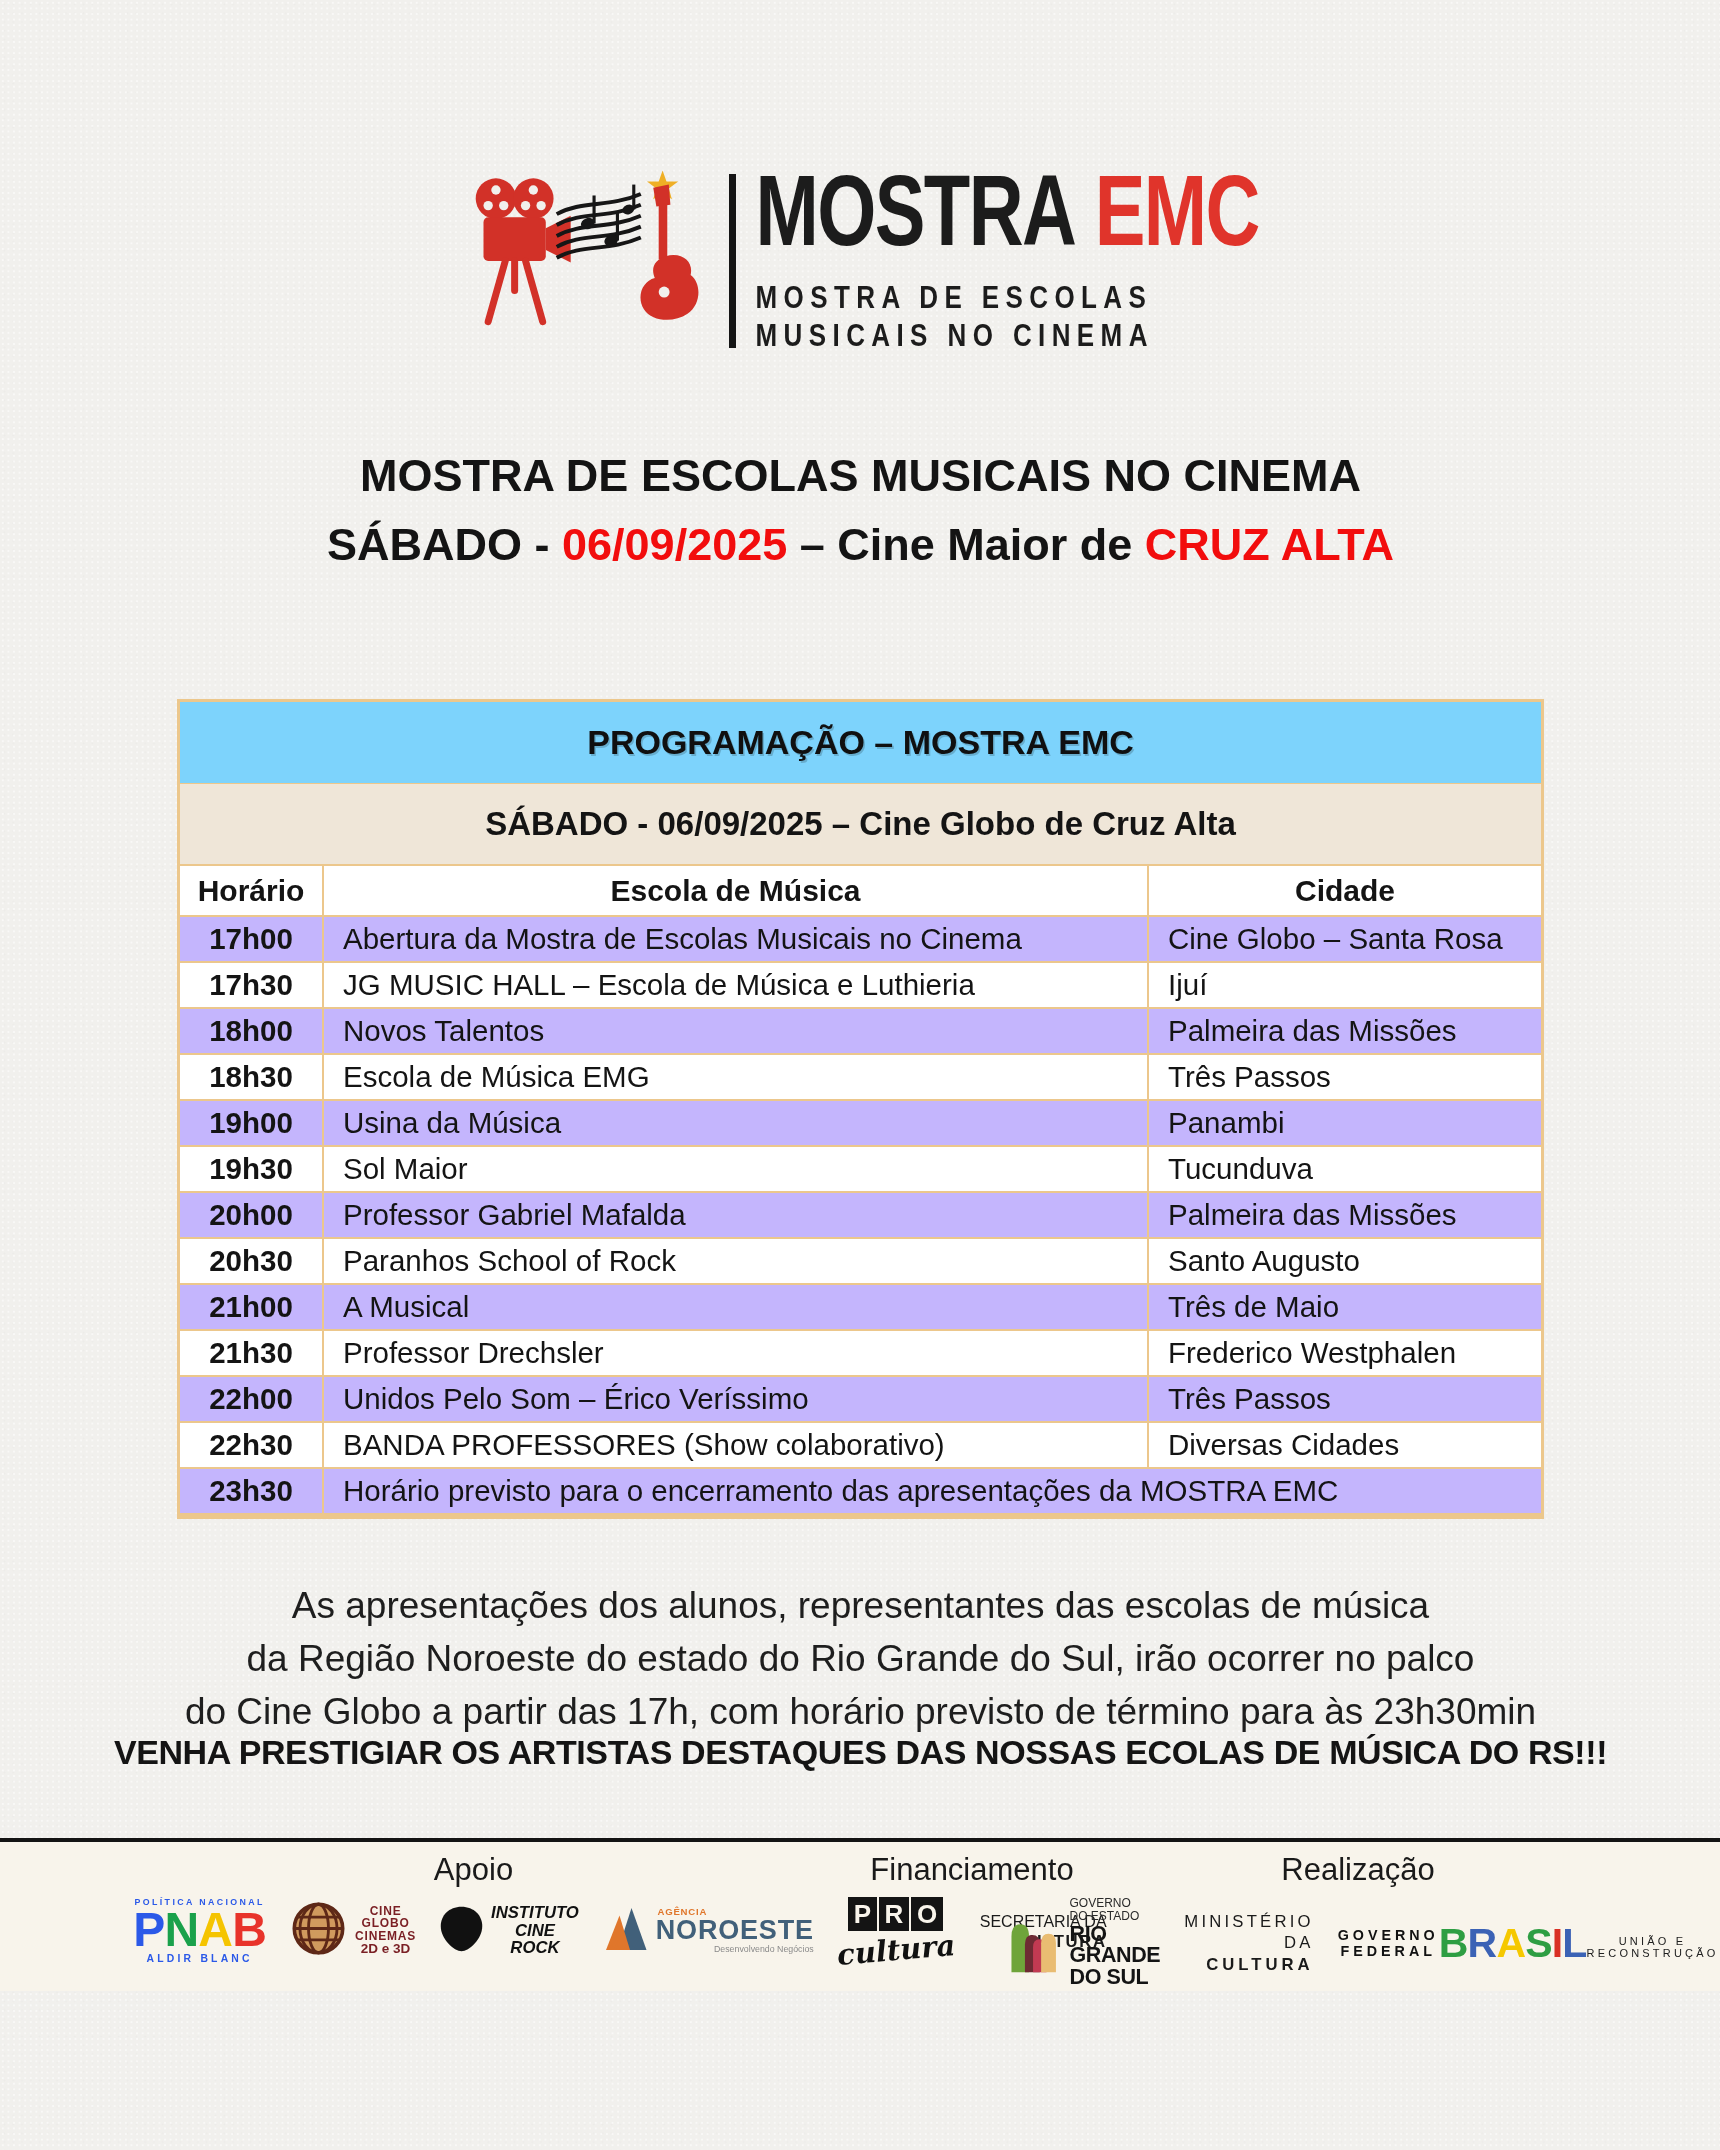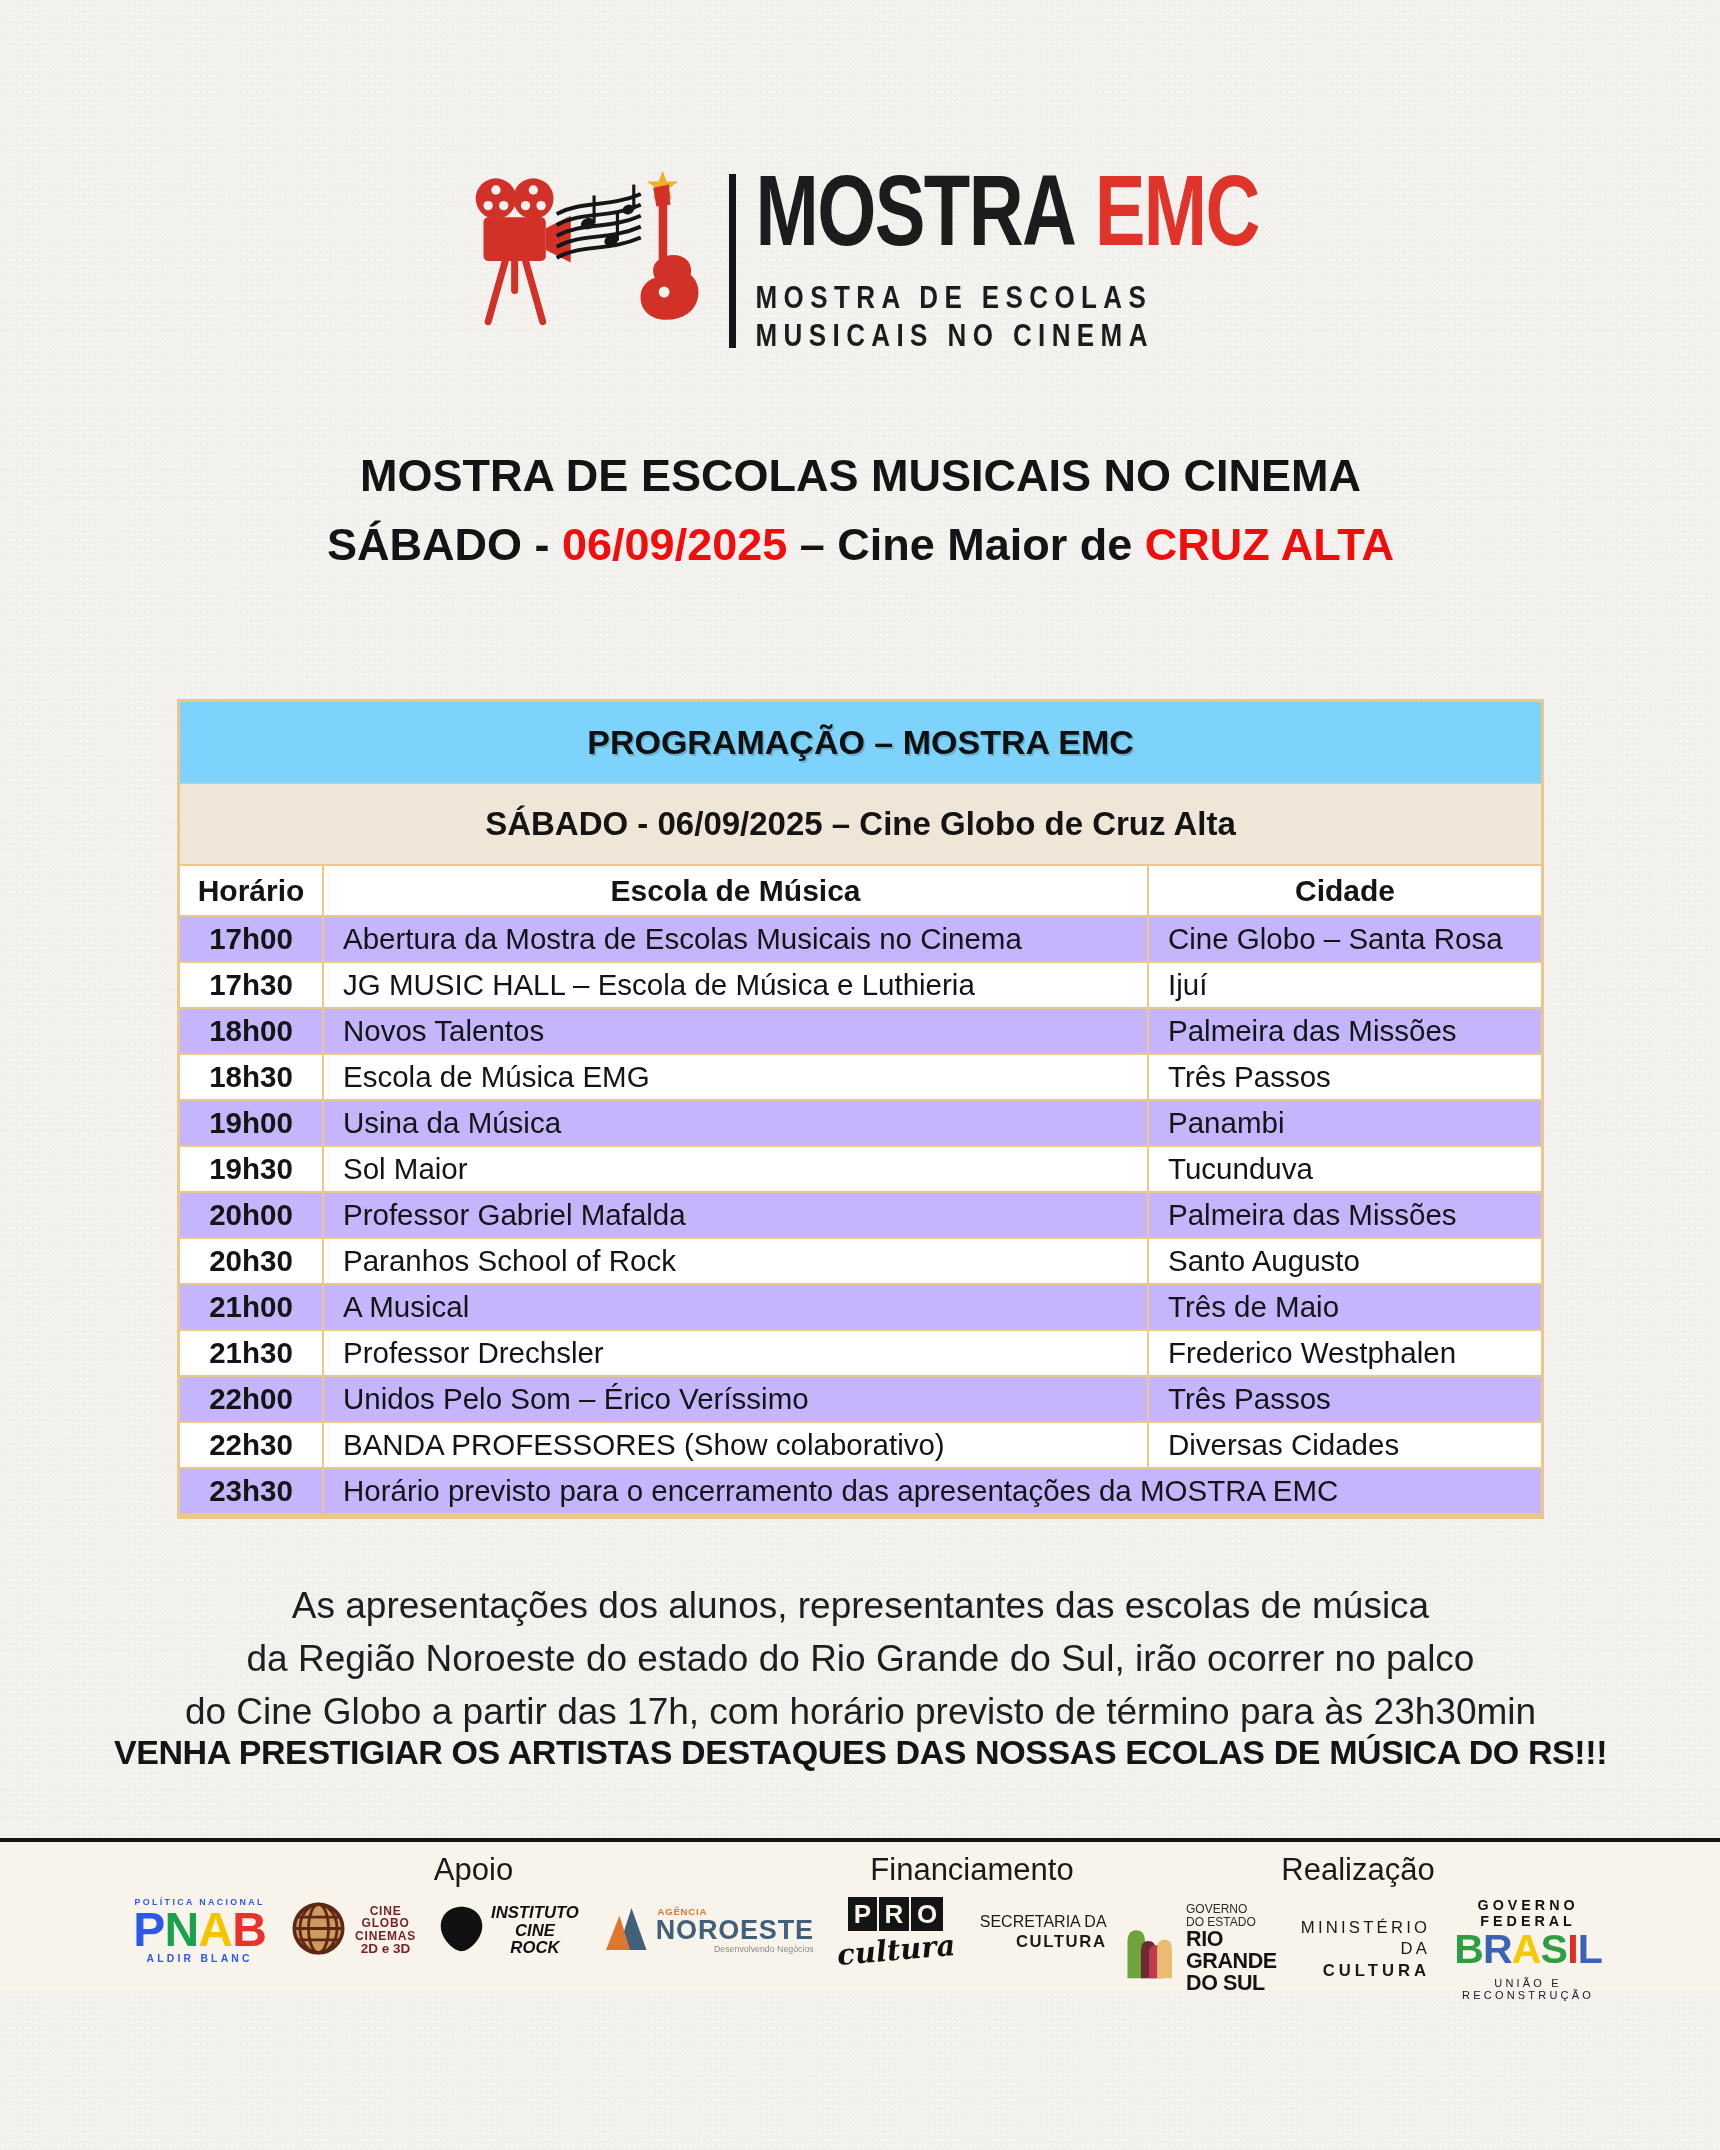--- a/index.html
+++ b/index.html
@@ -95,21 +95,21 @@
   .sec2{font-size:16.7px;font-weight:bold;letter-spacing:1.6px;}
 
   .rs-text{text-align:left;line-height:1;color:#141414;}
   .rs-small{font-size:12px;line-height:1.1;color:#2a2a2a;}
   .rs-big{font-size:21.5px;font-weight:bold;letter-spacing:-0.4px;line-height:1.02;}
 
   .ministerio{text-align:right;line-height:1.3;color:#1a1a1a;}
   .min1{font-size:16.7px;letter-spacing:3.2px;}
   .min2{font-size:16.7px;font-weight:bold;letter-spacing:4px;}
 
-  .brasil{display:flex;flex-direction:column;align-items:center;}
+  .brasil{display:flex;flex-direction:row;align-items:center;}
   .br-top{font-size:14.3px;font-weight:bold;letter-spacing:4px;color:#111;}
   .br-word{font-size:41px;font-weight:bold;letter-spacing:-0.8px;line-height:1;}
   .br-word .b0{color:#2E9E43}.br-word .b1{color:#3B62B5}.br-word .b2{color:#F5C800}
   .br-word .b3{color:#2E9E43}.br-word .b4{color:#D93025}.br-word .b5{color:#3B62B5}
   .br-bottom{font-size:11px;letter-spacing:3.2px;color:#202020;margin-top:7px;}
 </style>
 </head>
 <body>
 
 <div class="page">

